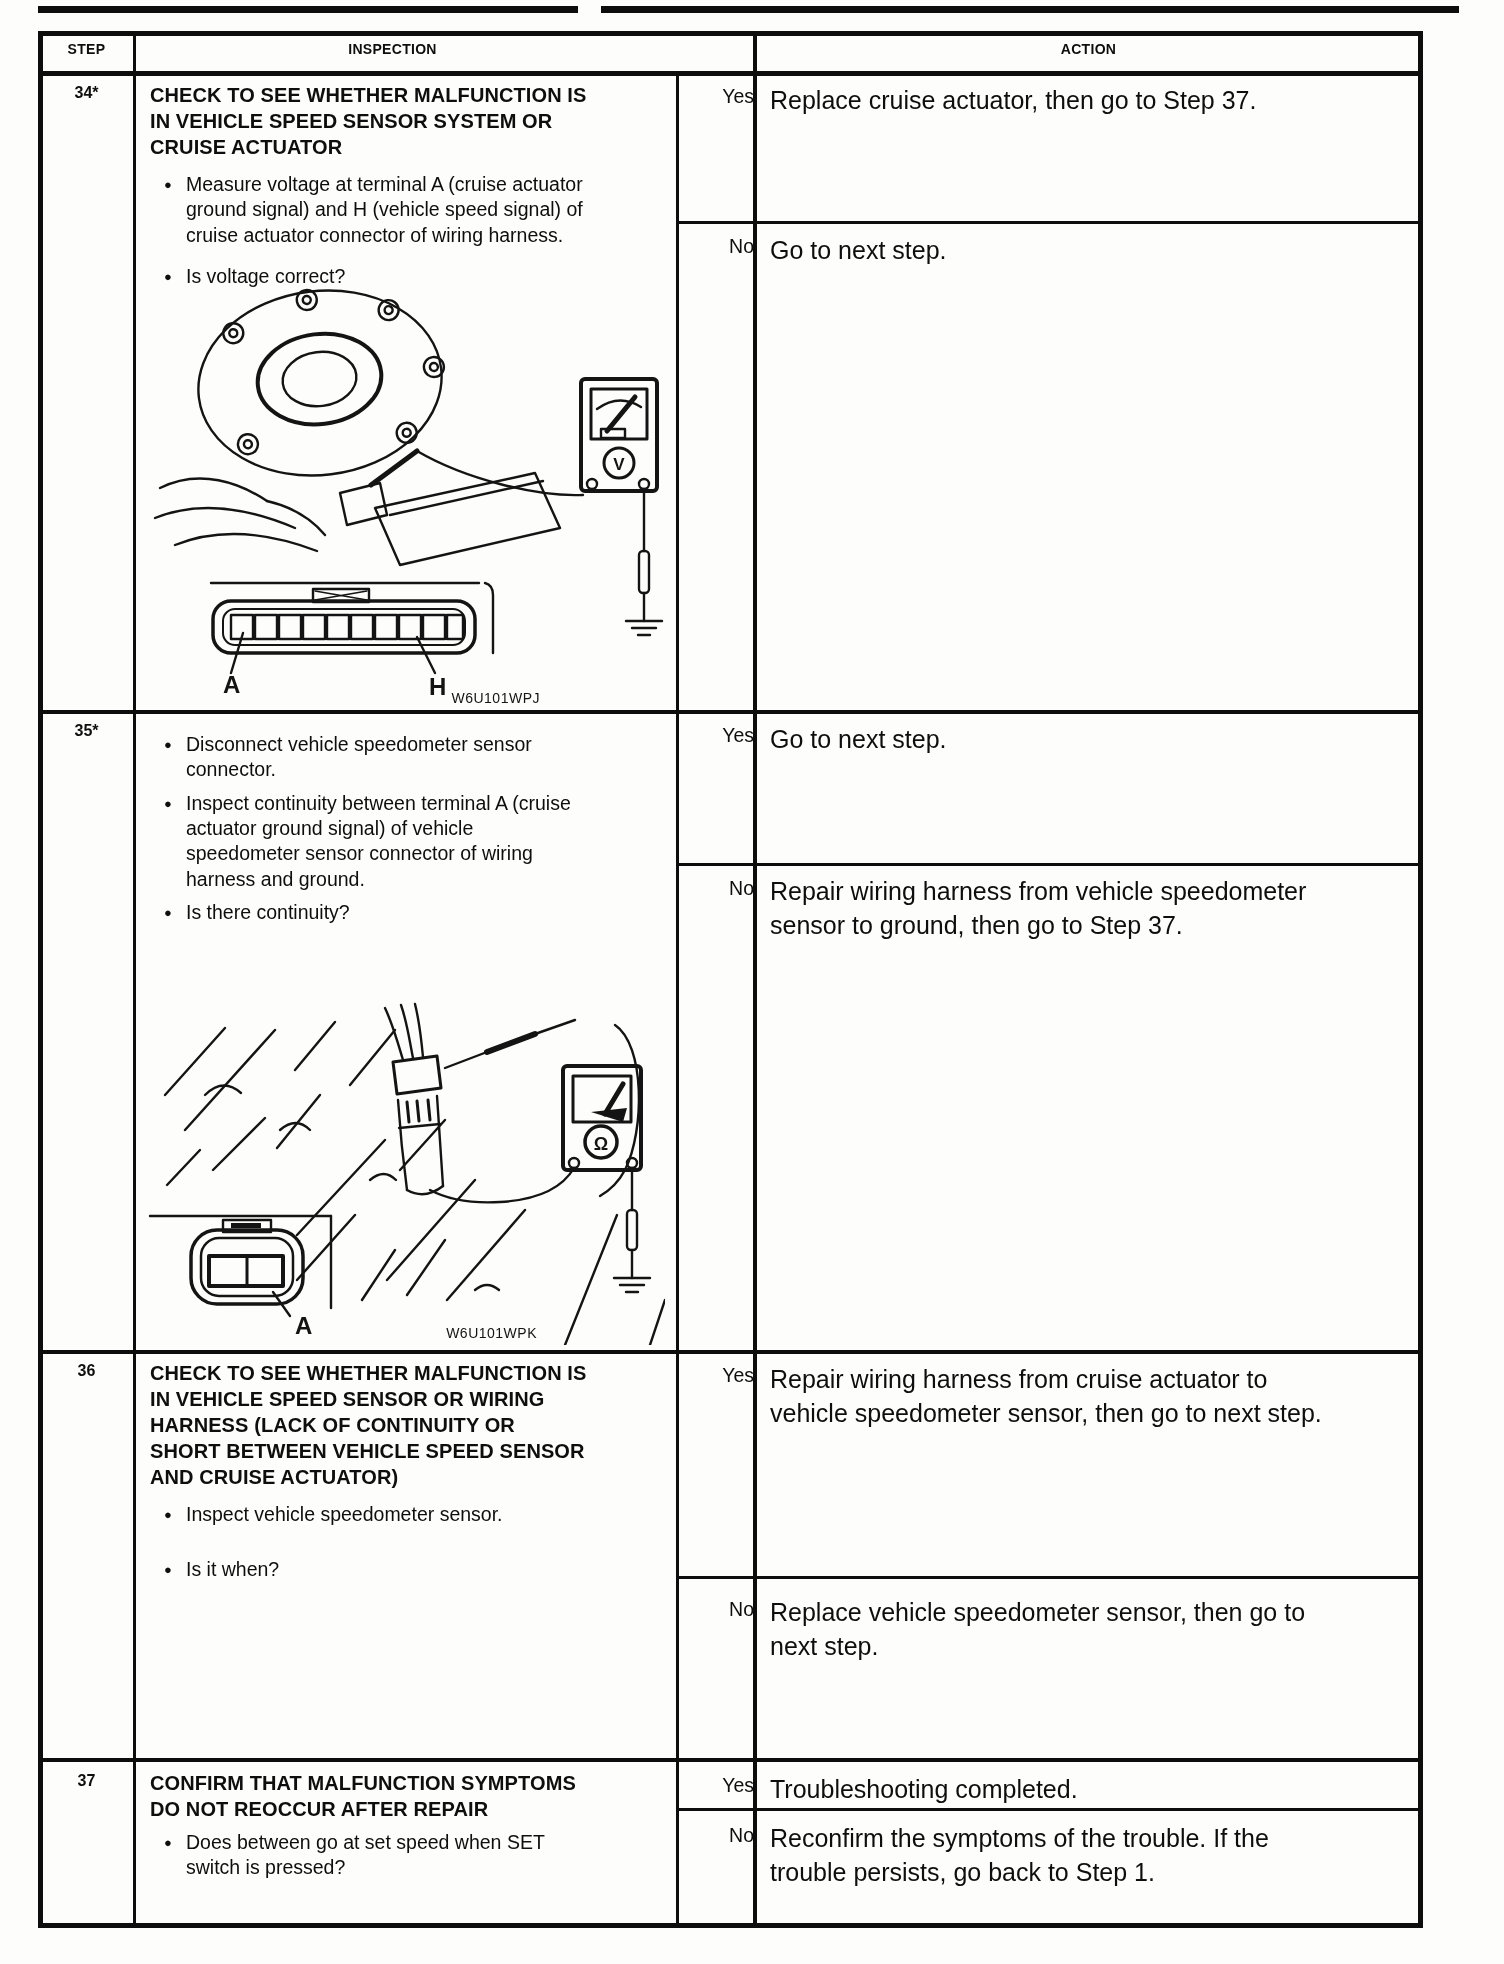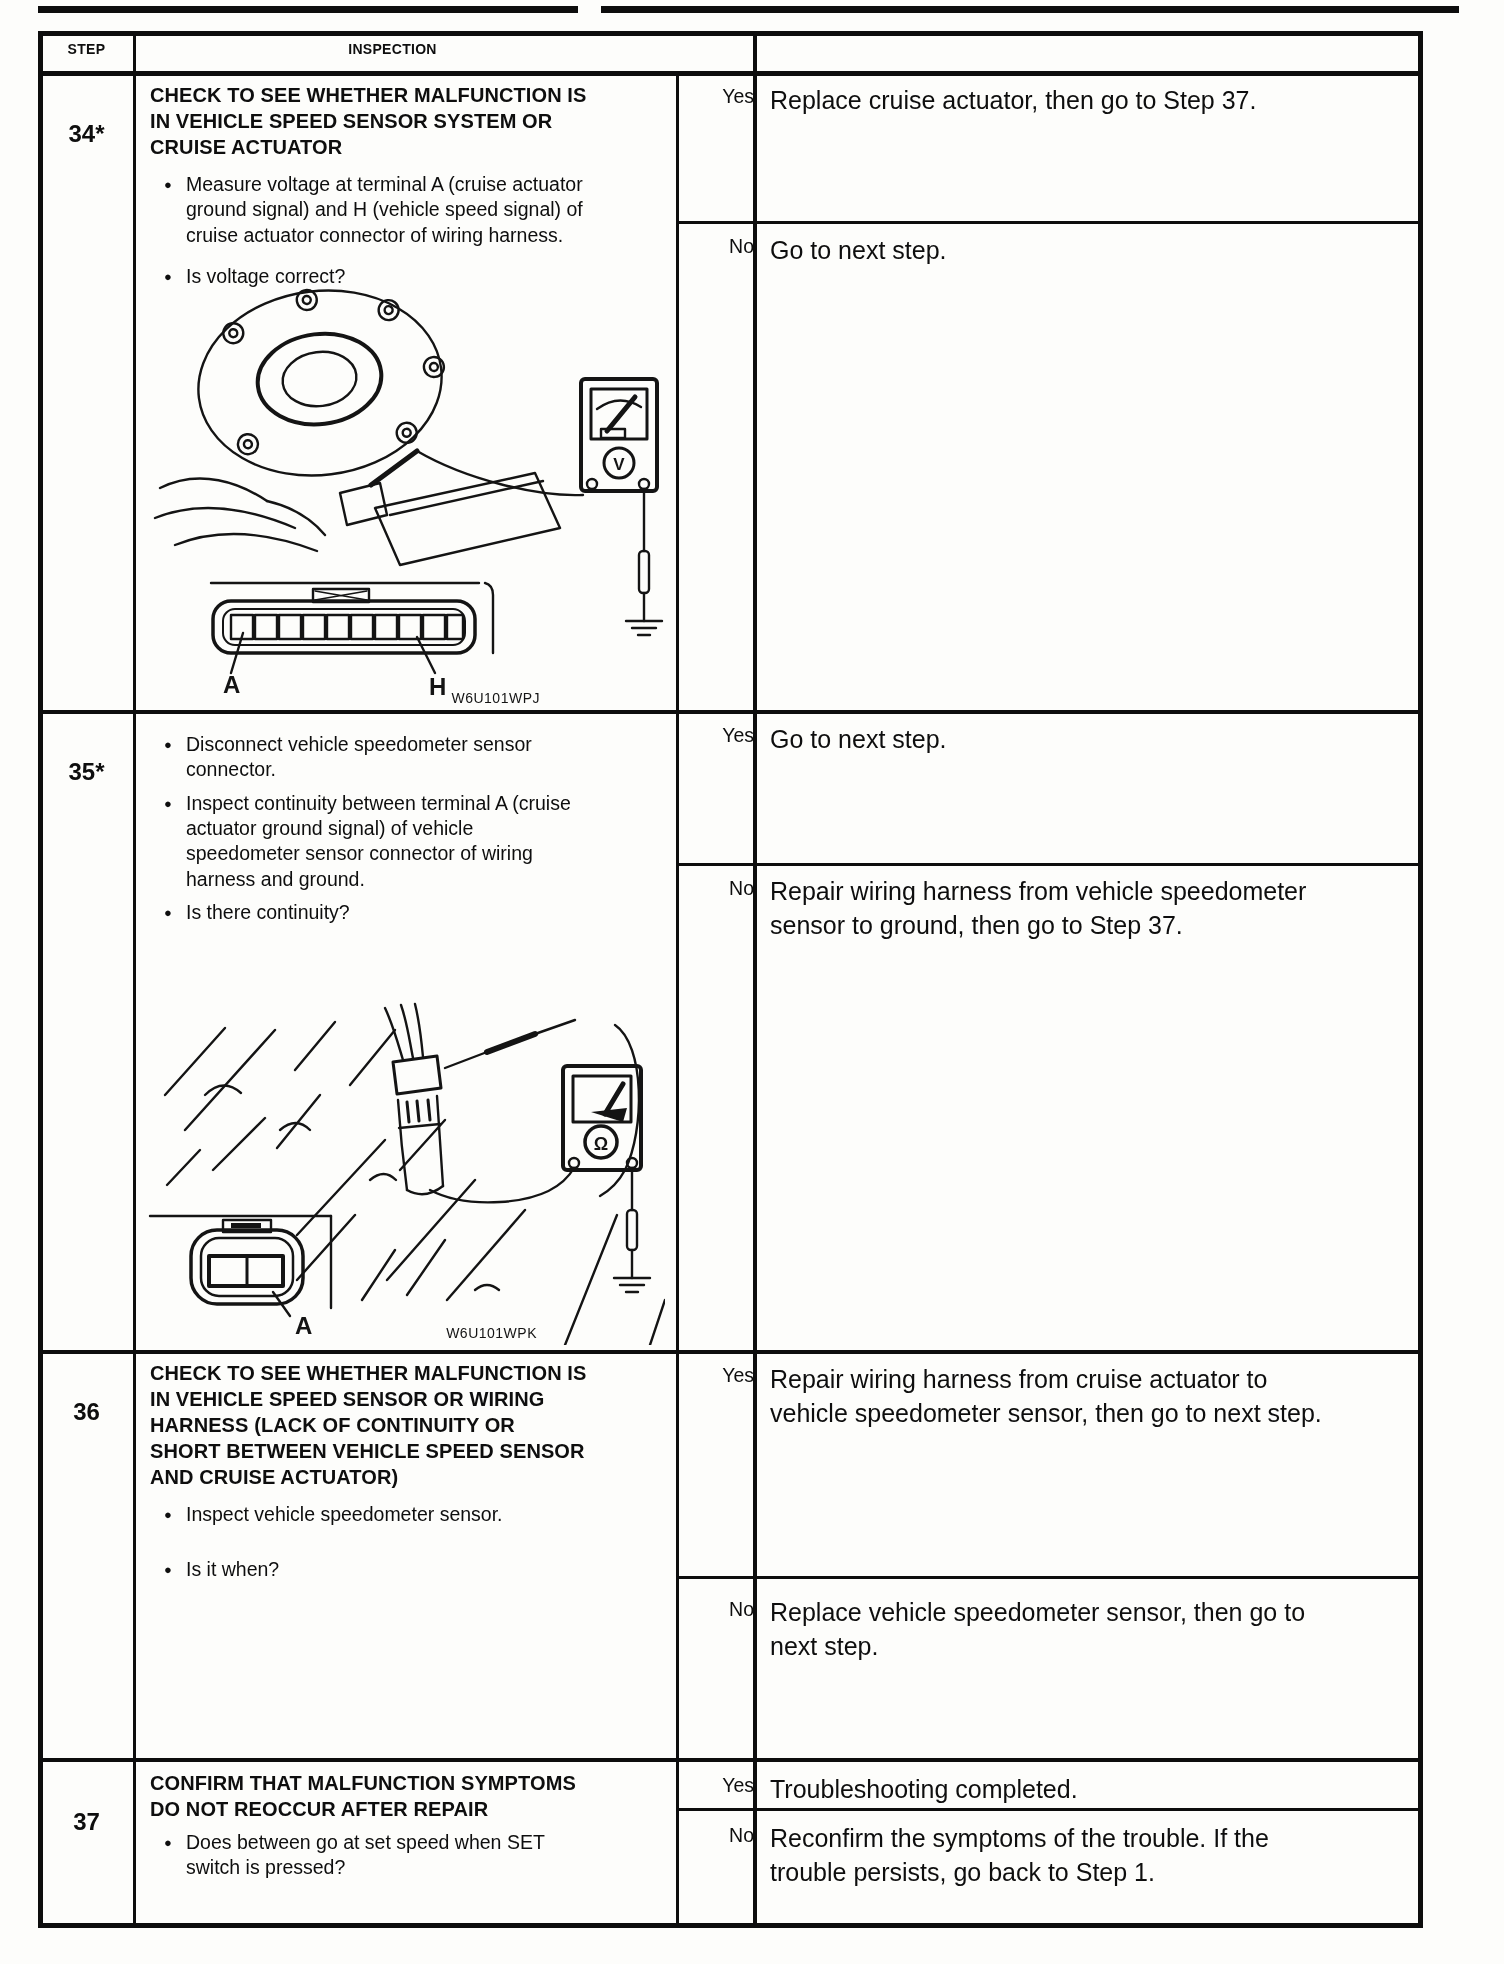--- a/index.html
+++ b/index.html
@@ -5,21 +5,21 @@
   html,body{margin:0;padding:0;background:#e8e8e8;}
   .sheet{
     position:relative;width:1504px;height:1964px;margin:0 auto;
     background:#fdfdfb;color:#0e0e0e;
     font-family:"Liberation Sans", sans-serif;
     overflow:hidden;
   }
   .hline,.vline,.bar{position:absolute;background:#0d0d0d;}
   .cell{position:absolute;}
   .hdr{font-size:14px;font-weight:700;text-align:center;letter-spacing:.3px;}
-  .step-num{font-size:24px;font-weight:700;text-align:center;width:93px;margin-top:36px;}
+  .step-num{font-size:16px;font-weight:700;text-align:center;width:93px;}
   .row-title{font-weight:700;font-size:20px;line-height:1.3;letter-spacing:.1px;width:440px;}
   .bullets{width:436px;margin-top:12px;}
   .bullet{display:flex;font-size:19.5px;line-height:1.3;margin-top:8px;}
   .bullet .dot{flex:0 0 36px;text-align:center;font-size:13px;padding-top:5px;}
   .bullet .btxt{width:400px;}
   .gap-sm{margin-top:16px;}
   .gap-lg{margin-top:30px;}
   .yn{font-size:19.5px;text-align:right;width:77px;}
   .action-text{font-size:25px;line-height:1.35;width:560px;}
   svg{position:absolute;}
@@ -45,20 +45,21 @@
   <div class="hline" style="left:38px;top:1350px;width:1385px;height:4px;"></div>
   <div class="hline" style="left:38px;top:1758px;width:1385px;height:4px;"></div>
 
   <div class="hline" style="left:676px;top:221px;width:747px;height:3px;"></div>
   <div class="hline" style="left:676px;top:863px;width:747px;height:3px;"></div>
   <div class="hline" style="left:676px;top:1576px;width:747px;height:3px;"></div>
   <div class="hline" style="left:676px;top:1808px;width:747px;height:3px;"></div>
 
   <div class="cell hdr" style="left:40px;top:41px;width:93px;">STEP</div>
   <div class="cell hdr" style="left:136px;top:41px;width:513px;">INSPECTION</div>
+  <div class="cell hdr" style="left:757px;top:41px;width:663px;">ACTION</div>
 
   <div class="cell step-num" style="left:40px;top:84px;">34*</div>
   <div class="cell" style="left:150px;top:82px;">
     <div class="row-title">CHECK TO SEE WHETHER MALFUNCTION IS IN VEHICLE SPEED SENSOR SYSTEM OR CRUISE ACTUATOR</div>
     <div class="bullets">
       <div class="bullet">
           <span class="dot">●</span>
           <span class="btxt">Measure voltage at terminal A (cruise actuator ground signal) and H (vehicle speed signal) of cruise actuator connector of wiring harness.</span>
         </div>
       <div class="bullet gap-sm">

